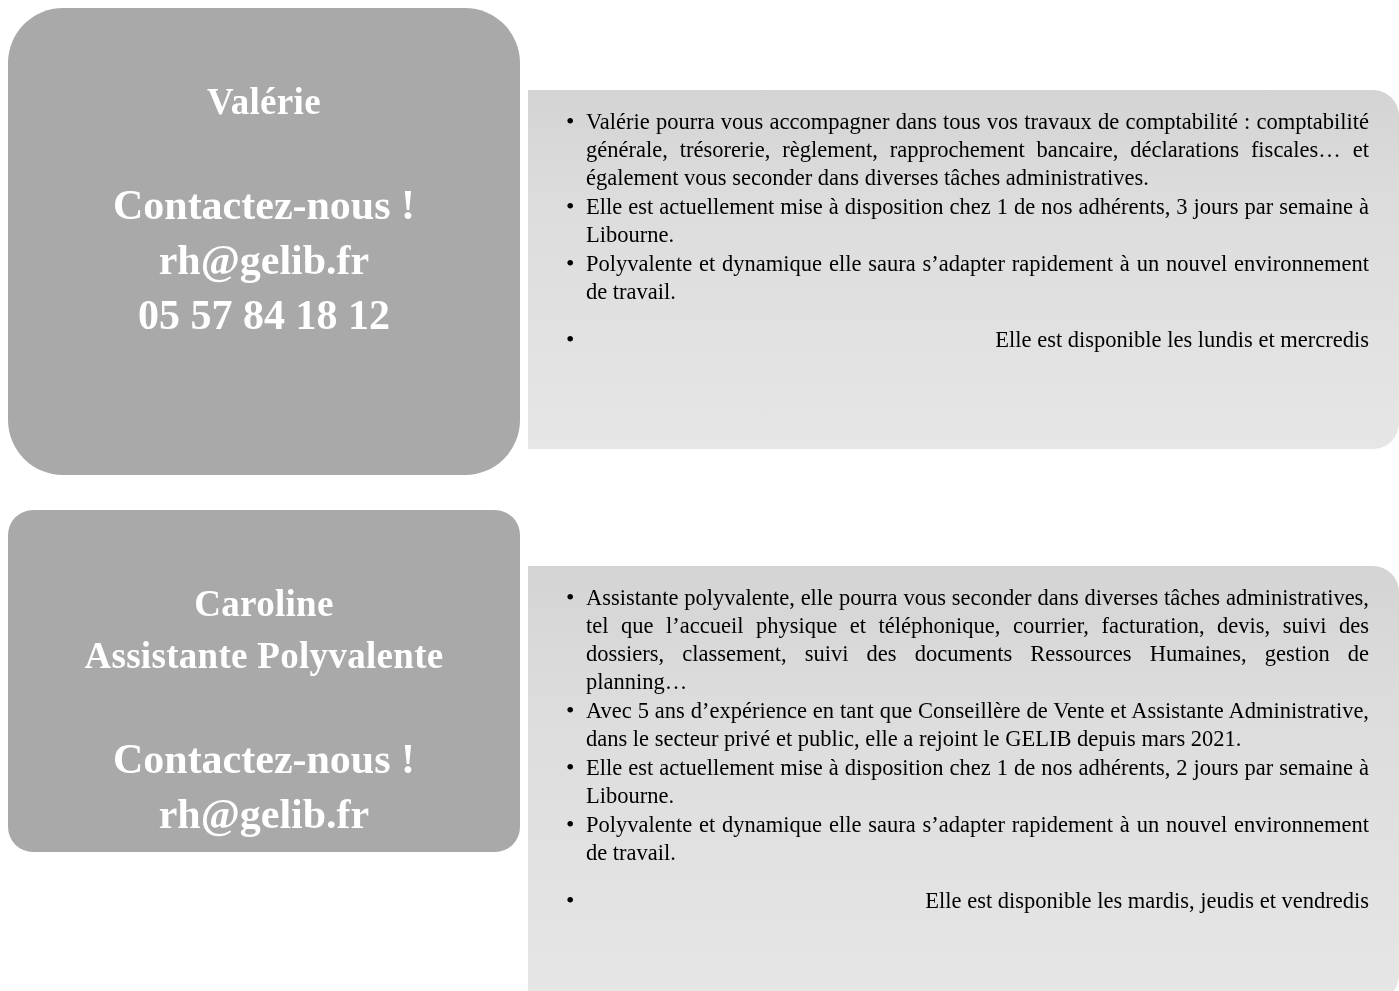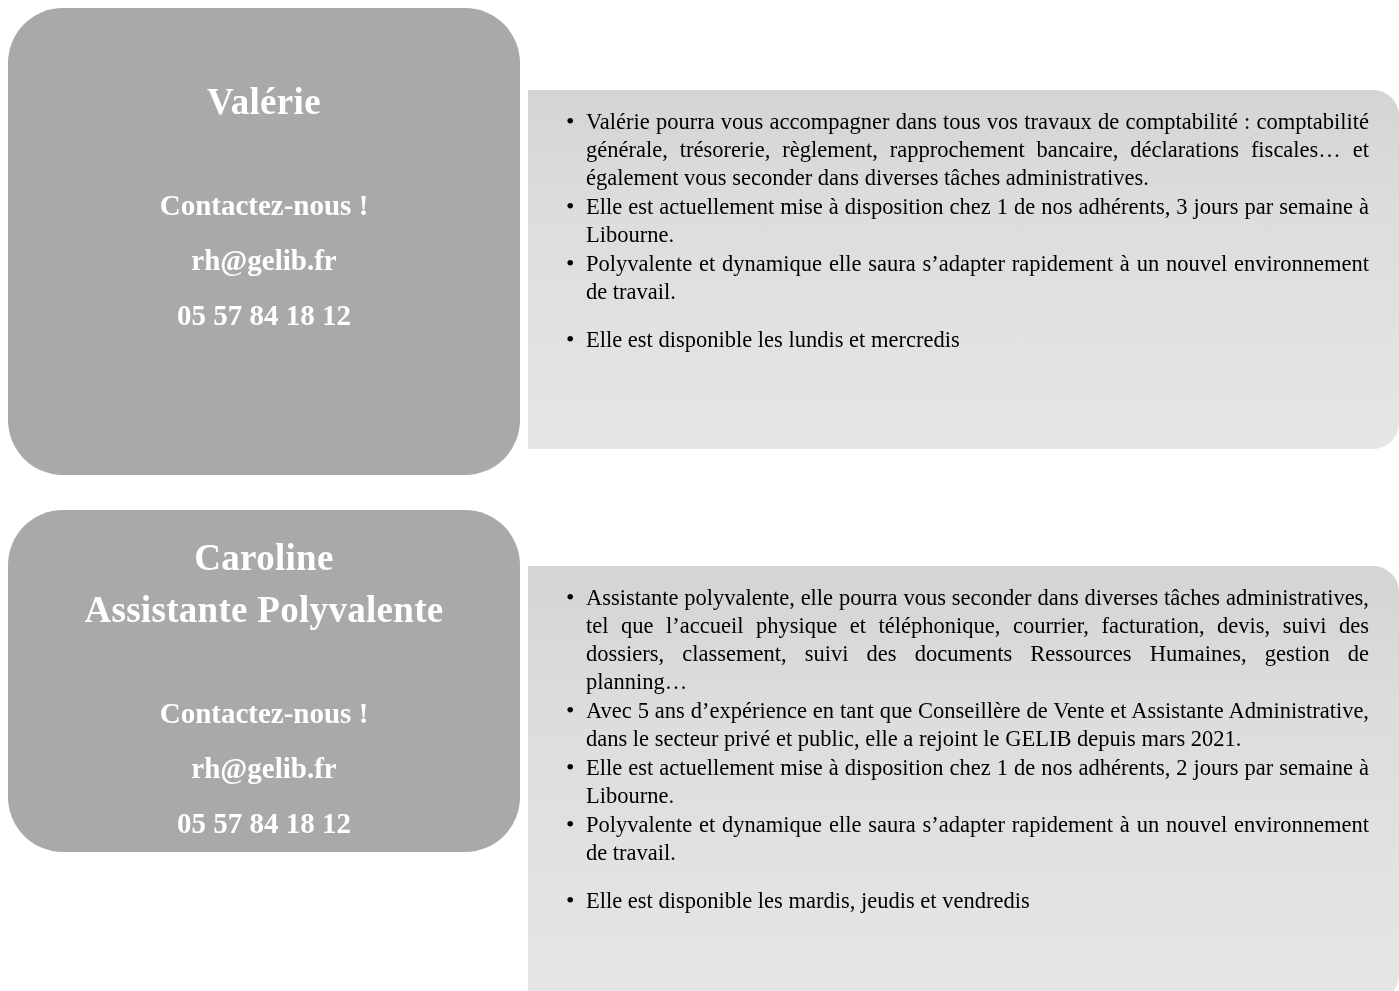--- a/index.html
+++ b/index.html
@@ -39,39 +39,40 @@
     font-weight: bold;
   }
   #profile-0 .name-card {
     top: 8px;
     height: 467px;
     padding-top: 68px;
   }
   #profile-1 .name-card {
     top: 10px;
     height: 342px;
-    padding-top: 22px;
+    padding-top: 68px;
+    border-radius: 25px;
   }
   .name-line {
     font-size: 37px;
     line-height: 52px;
     letter-spacing: 0.3px;
     white-space: nowrap;
   }
   .role-line {
     font-size: 37px;
     line-height: 52px;
     letter-spacing: 0.3px;
     white-space: nowrap;
   }
   .contact-block {
     margin-top: 50px;
   }
   .contact-line {
-    font-size: 29px;
+    font-size: 42px;
     line-height: 55px;
     white-space: nowrap;
   }
 
   
   .detail-card {
     position: absolute;
     background: linear-gradient(to bottom, #d4d4d4 0%, #dcdcdc 30%, #e6e6e6 100%);
     border-top-right-radius: 26px;
     border-bottom-right-radius: 26px;
@@ -107,21 +108,21 @@
   }
   ul.bullets li::before {
     content: "\2022";
     position: absolute;
     left: 2px;
     top: -1px;
     font-size: 24px;
     line-height: 28px;
   }
   ul.bullets li:last-child {
-    text-align: left;
+    text-align: right;
     margin-top: 20px;
   }
 </style>
 </head>
 <body>
 
 <section class="profile-block" id="profile-0">
   <div class="name-card">
     <div class="name-line">Valérie</div>
     <div class="contact-block">

